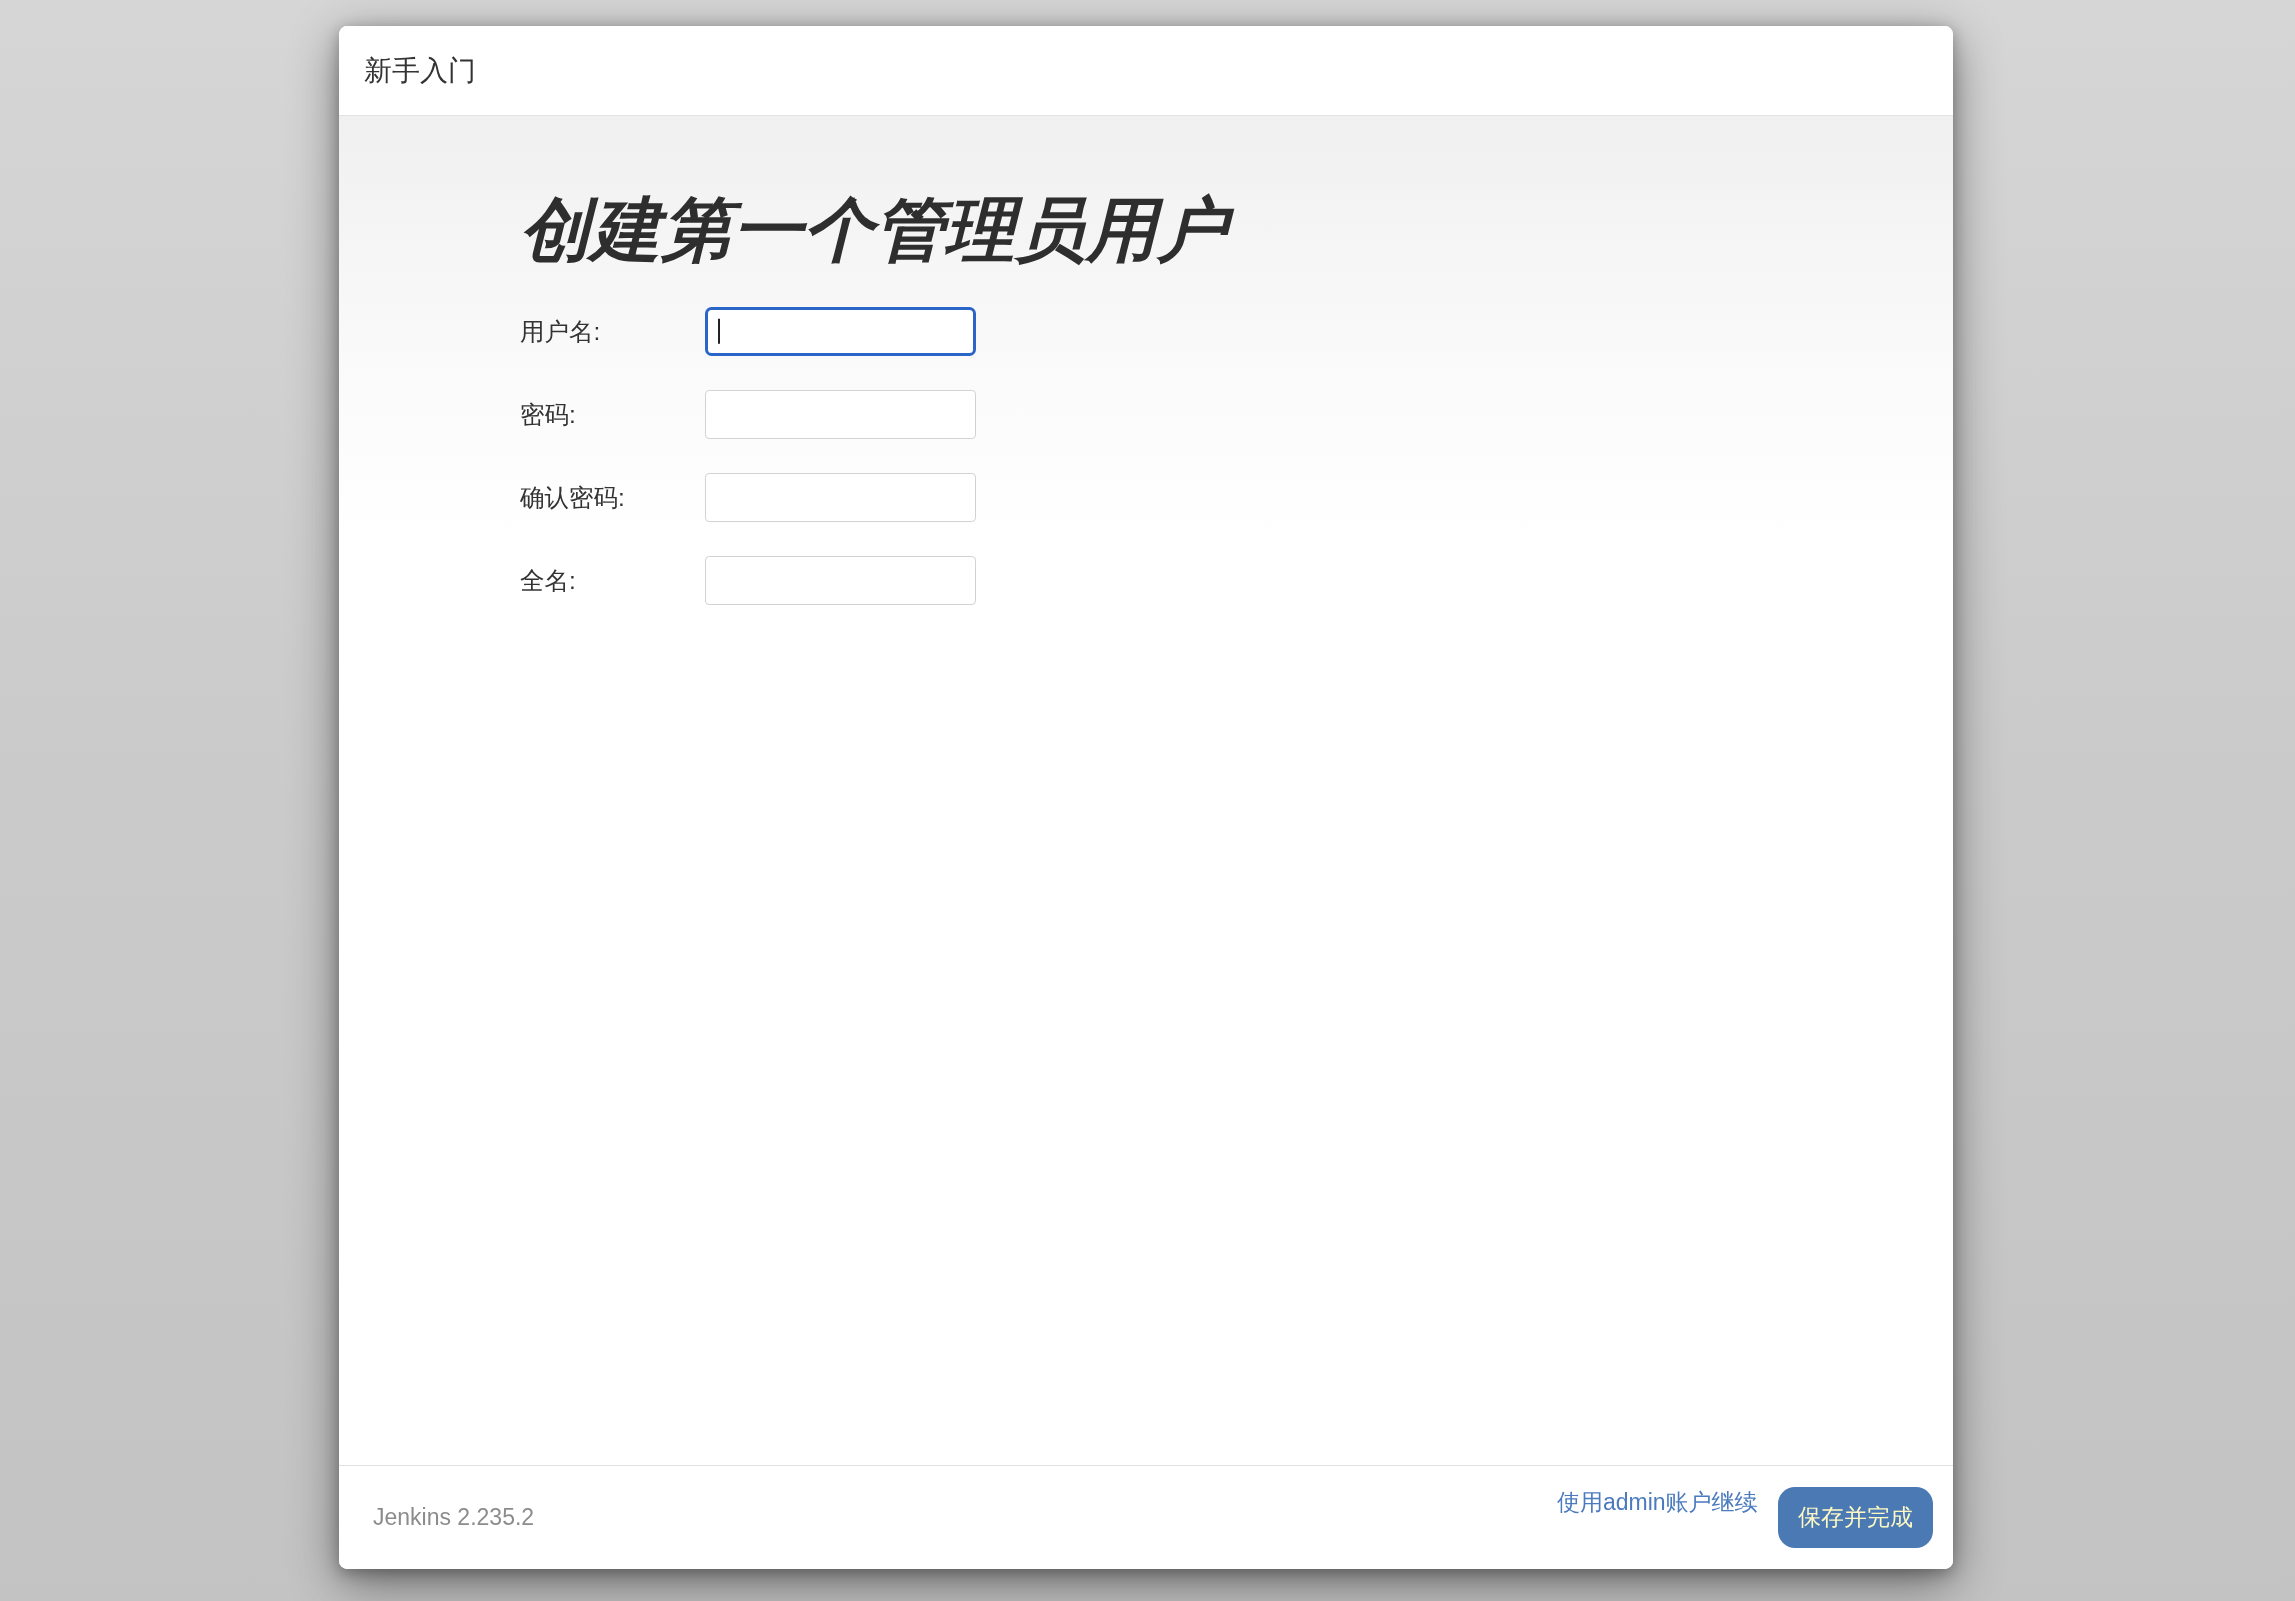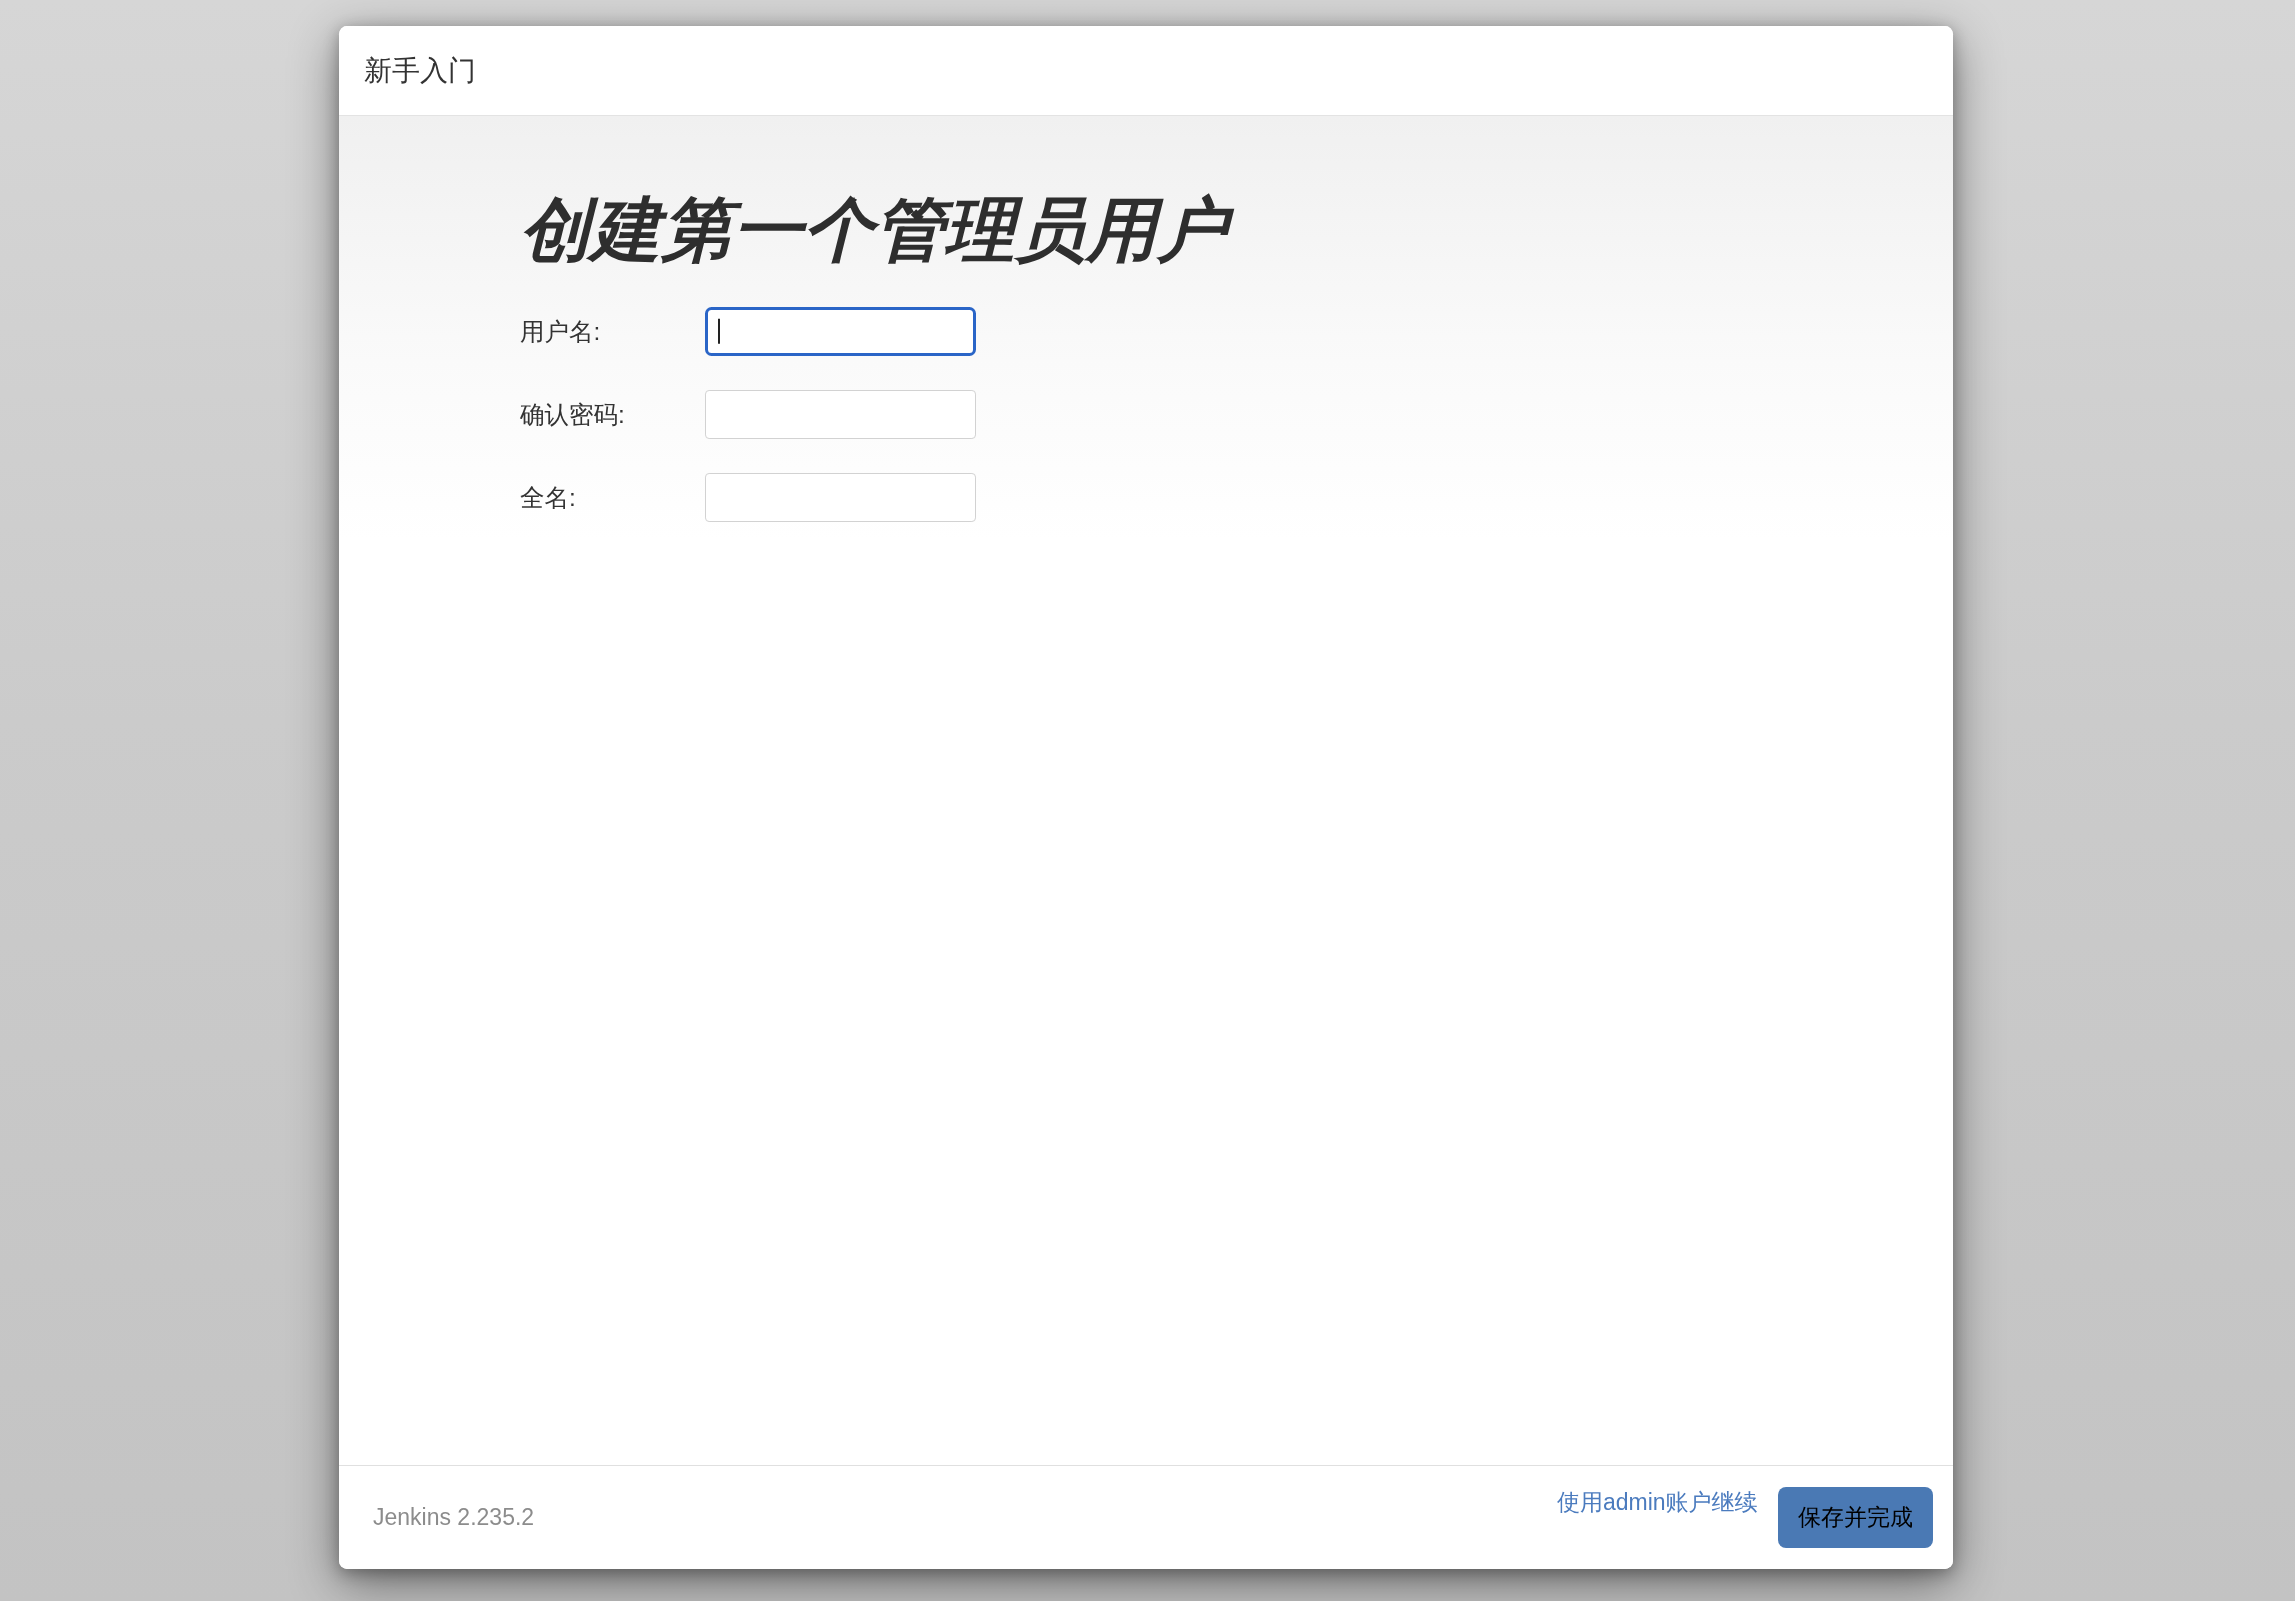--- a/index.html
+++ b/index.html
@@ -121,24 +121,24 @@
     gap: 20px;
   }
   .continue-link {
     font-size: 23px;
     color: #4b7bbe;
     text-decoration: none;
     cursor: pointer;
   }
   .save-button {
     font-size: 23px;
-    color: #000000;
+    color: #fef9c3;
     background: #4a79b4;
     border: none;
-    border-radius: 8px;
+    border-radius: 17px;
     padding: 14.7px 20.4px;
     cursor: pointer;
     font-family: "Liberation Sans", sans-serif;
   }
 </style>
 </head>
 <body>
 
 <div class="dialog">
 
@@ -152,20 +152,26 @@
     <div class="setup-form">
 
       <div class="field-row">
         <label>用户名:</label>
         <span class="input-wrap">
           <input type="text" class="text-input focused" value="" style="">
           <span class="caret"></span>
         </span>
       </div>
 
+      <div class="field-row">
+        <label>密码:</label>
+        <span class="input-wrap">
+          <input type="password" class="text-input" value="" style="">
+        </span>
+      </div>
 
       <div class="field-row">
         <label>确认密码:</label>
         <span class="input-wrap">
           <input type="password" class="text-input" value="" style="">
         </span>
       </div>
 
       <div class="field-row">
         <label>全名:</label>

